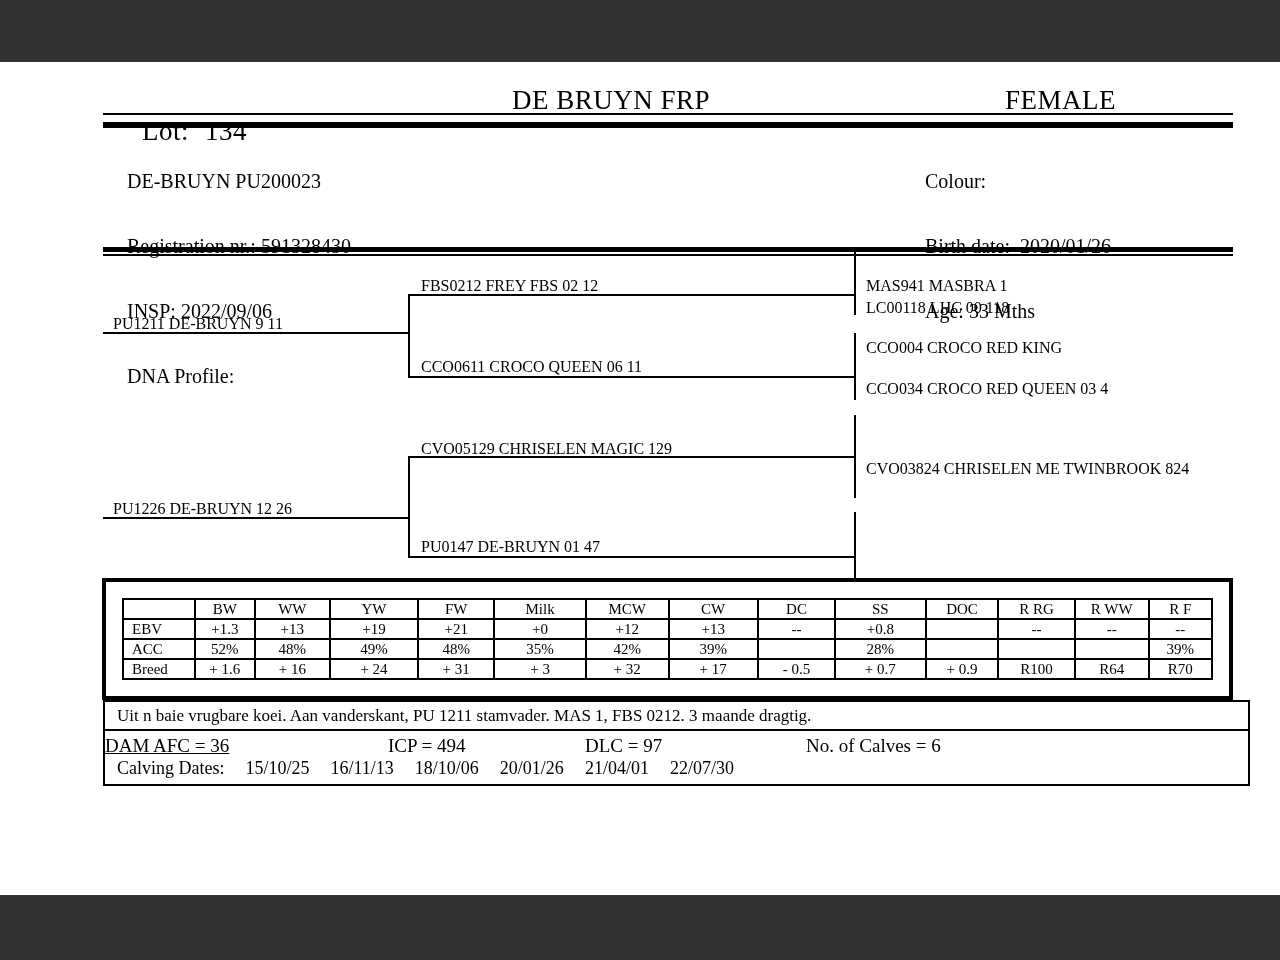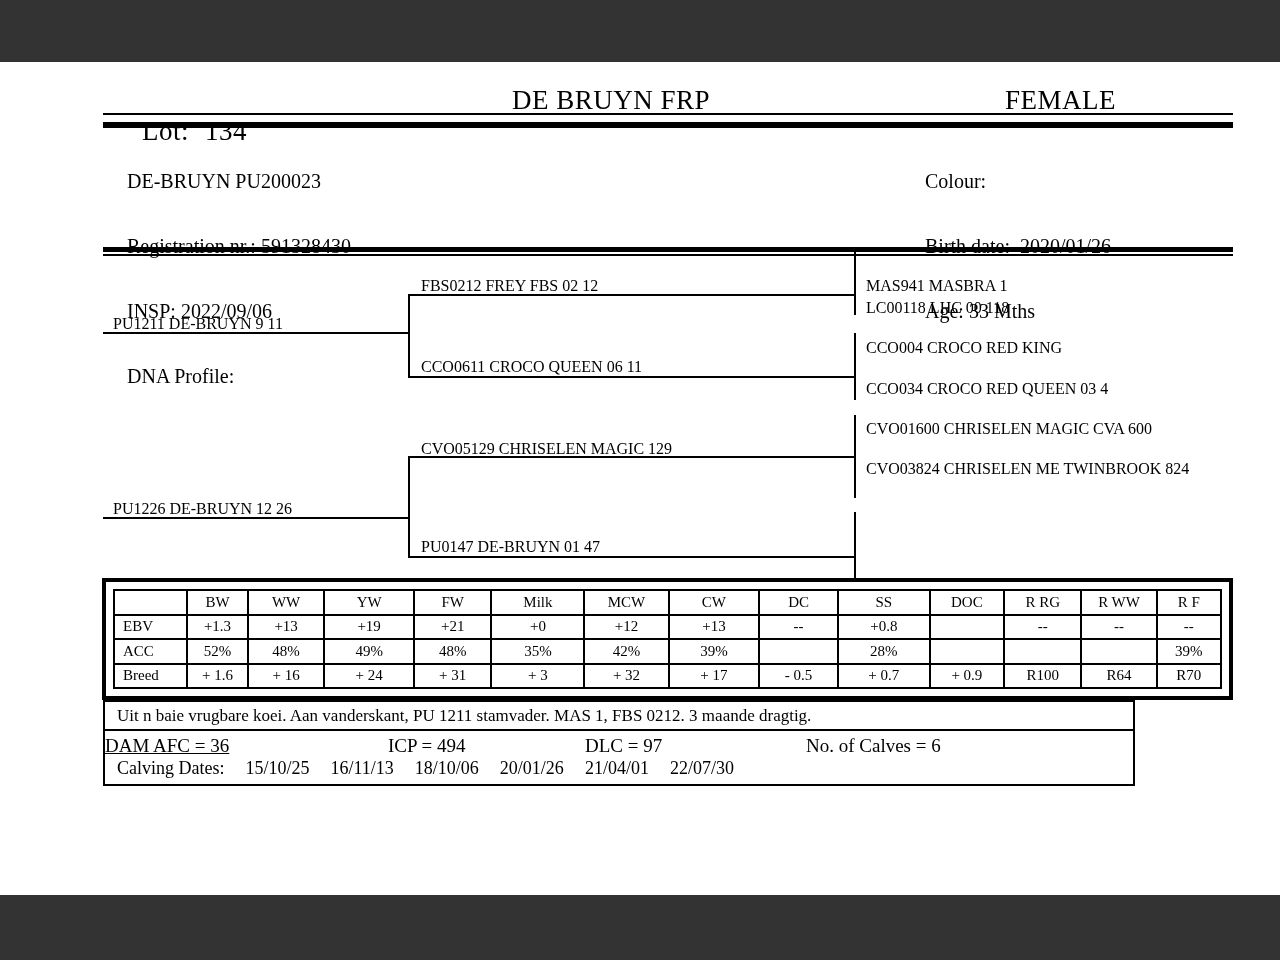--- a/index.html
+++ b/index.html
@@ -19,35 +19,35 @@
   
   .title-text { font-size:27px; letter-spacing:0.5px; }
   .info-line { font-size:20px; line-height:29px; }
 
   
   .ped-name { font-size:16px; line-height:20px; }
 
   
   .ebv-wrap {
     position:absolute; left:102px; top:578px; width:1131px; height:122px;
-    border:4px solid #000; padding:7px; box-sizing:border-box;
+    border:4px solid #000; padding:16px; box-sizing:border-box;
   }
   .ebv-wrap table {
     border-collapse:collapse; width:100%; height:100%;
     font-size:15px; table-layout:fixed;
   }
   .ebv-wrap th, .ebv-wrap td {
     border:2px solid #000; text-align:center; font-weight:normal;
     padding:0 1px; white-space:pre; overflow:hidden;
   }
   .ebv-wrap .rowlabel { text-align:left; padding-left:8px;border-radius:12px; }
 
   
   .notes-wrap {
-    position:absolute; left:103px; top:700px; width:1032px;
+    position:absolute; left:103px; top:700px; width:1147px;
     border:2px solid #000; box-sizing:border-box;
   }
   .note-row1 {
     height:27px; border-bottom:2px solid #000;
     font-size:17px; line-height:27px; padding-left:12px; white-space:pre;
   }
   .note-row2 { position:relative; height:53px; }
   .note-row2 .stat { position:absolute; top:4px; font-size:19px; white-space:pre; }
   .calving { position:absolute; left:12px; top:27px; font-size:18px; white-space:pre; display:flex; gap:21px; }
 </style>
@@ -88,21 +88,20 @@
 
   <div class="abs ped-name" style="left:421px; top:276px;">FBS0212 FREY FBS 02 12</div>
   <div class="abs ped-name" style="left:421px; top:357px;">CCO0611 CROCO QUEEN 06 11</div>
   <div class="abs ped-name" style="left:421px; top:439px;">CVO05129 CHRISELEN MAGIC 129</div>
   <div class="abs ped-name" style="left:421px; top:537px;">PU0147 DE-BRUYN 01 47</div>
 
   <div class="abs ped-name" style="left:866px; top:256px;margin-top:20px;">MAS941 MASBRA 1</div>
   <div class="abs ped-name" style="left:866px; top:298px;">LC00118 LHC 00 118</div>
   <div class="abs ped-name" style="left:866px; top:338px;">CCO004 CROCO RED KING</div>
   <div class="abs ped-name" style="left:866px; top:379px;">CCO034 CROCO RED QUEEN 03 4</div>
-  <div class="abs ped-name" style="left:866px; top:419px;">CVO01600 CHRISELEN MAGIC CVA 600</div>
   <div class="abs ped-name" style="left:866px; top:459px; width:345px; white-space:normal;">CVO03824 CHRISELEN ME TWINBROOK 824</div>
 
   <div class="pline" style="left:103px; top:332px; width:307px; height:2px;"></div>
   <div class="pline" style="left:103px; top:517px; width:307px; height:2px;"></div>
   <div class="pline" style="left:408px; top:294px; width:2px; height:84px;"></div>
   <div class="pline" style="left:408px; top:456px; width:2px; height:102px;"></div>
   <div class="pline" style="left:408px; top:294px; width:448px; height:2px;"></div>
   <div class="pline" style="left:408px; top:376px; width:448px; height:2px;"></div>
   <div class="pline" style="left:408px; top:456px; width:448px; height:2px;"></div>
   <div class="pline" style="left:408px; top:556px; width:448px; height:2px;"></div>

